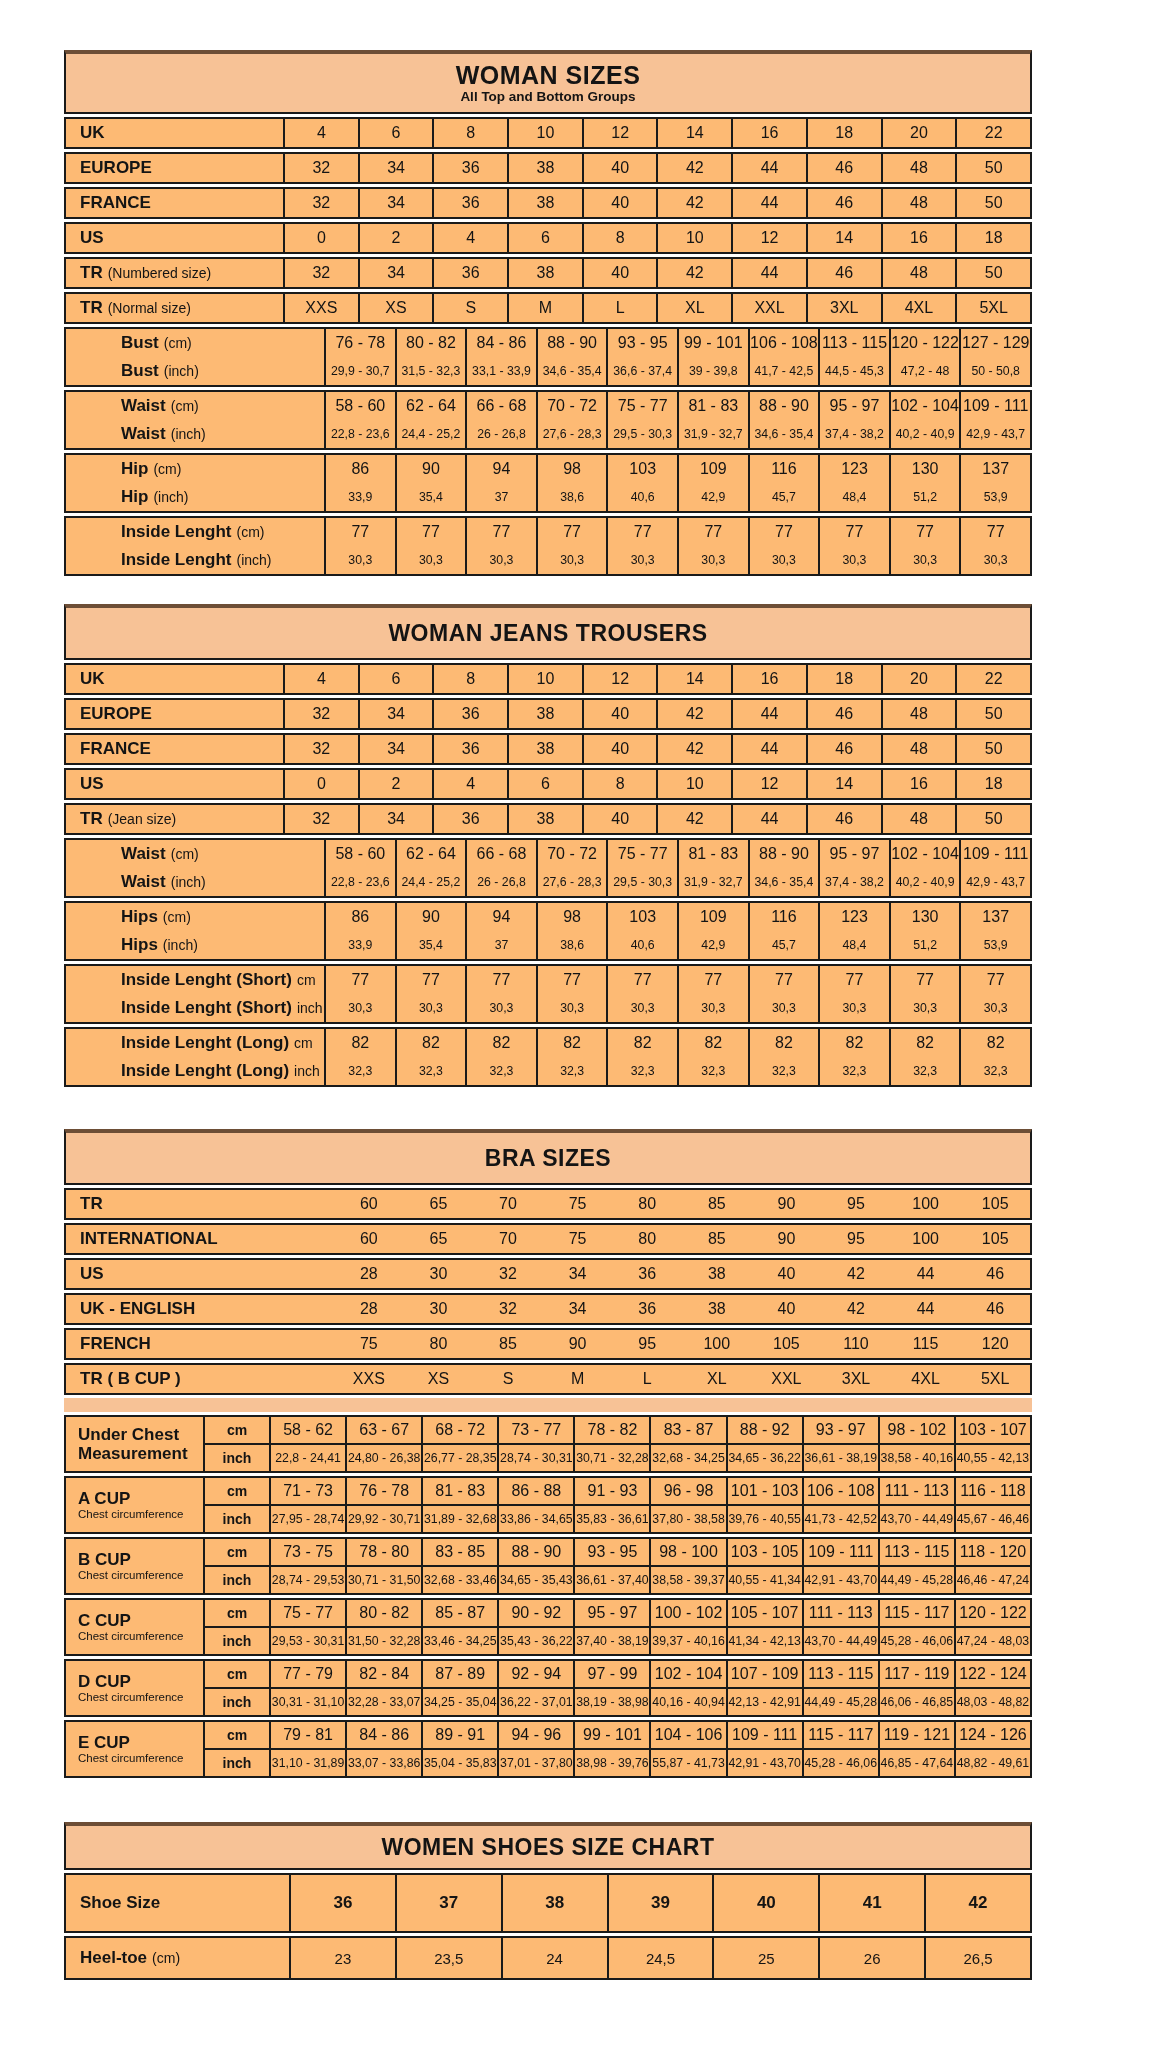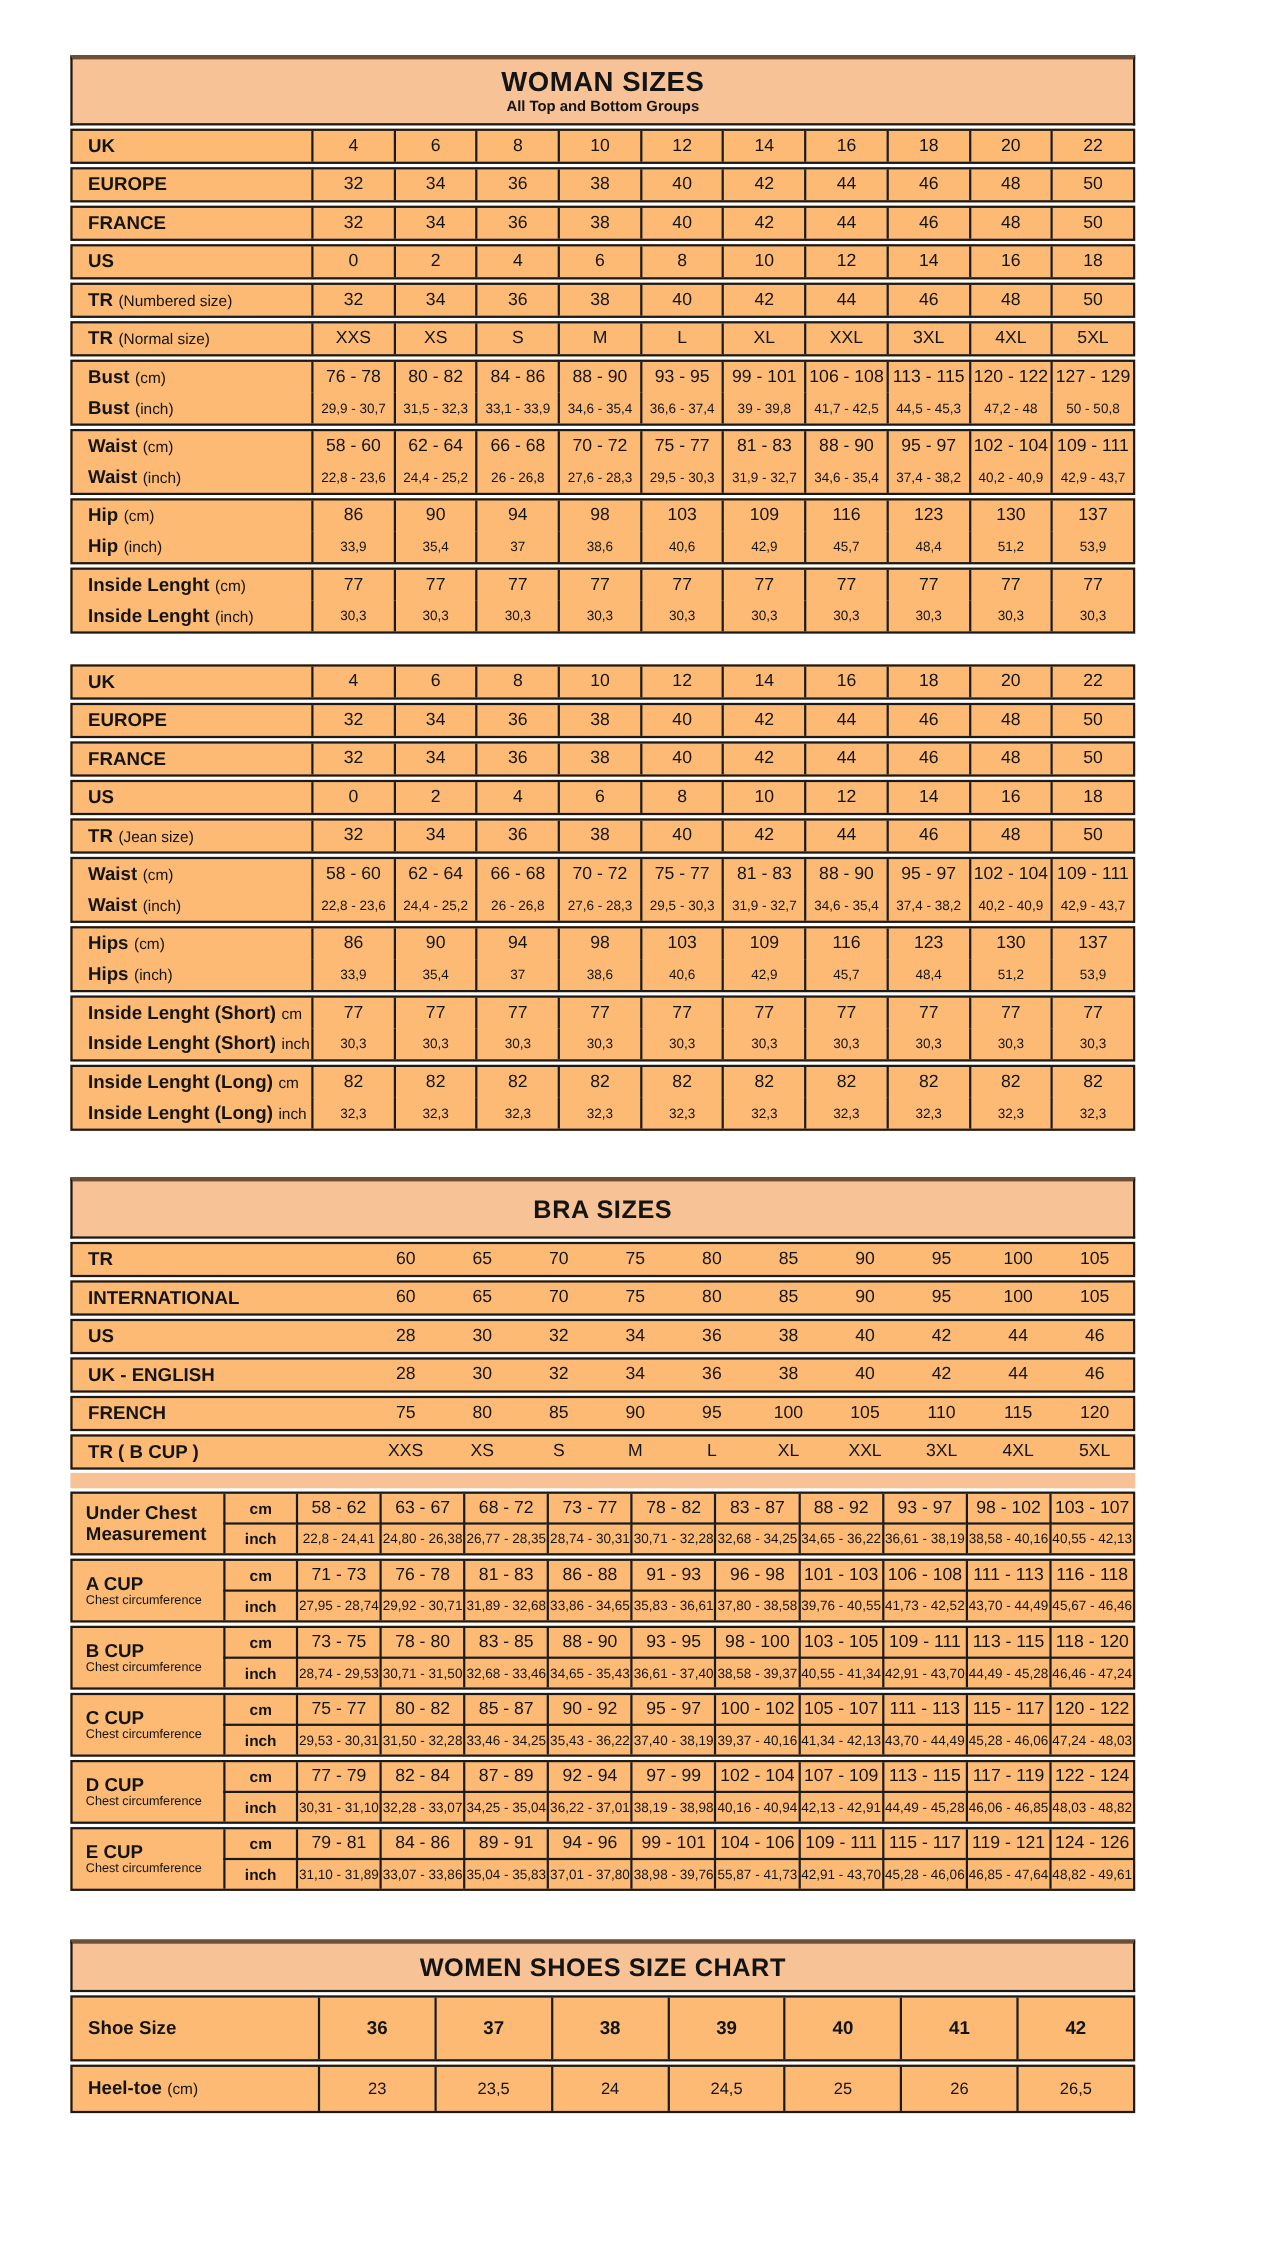--- a/index.html
+++ b/index.html
@@ -40,21 +40,21 @@
     background:#fdba74;
     margin-bottom:3px;
   }
   .rows-wrap > .box:last-child{margin-bottom:4px;}
   .grid{display:grid;}
   .grid-sizes{grid-template-columns:217px repeat(10,1fr);}
   .grid-bra{grid-template-columns:268px repeat(10,1fr);}
   .grid-cup{grid-template-columns:137px 66px repeat(10,1fr);grid-template-rows:28px 26px;}
   .grid-shoes{grid-template-columns:223px repeat(7,1fr);}
   .rows-1{grid-template-rows:28px;}
-  .rows-2{grid-template-rows:28px 28px;}
+  .rows-2{grid-template-rows:28px 28px;padding-left:41px;}
   .rows-shoe1{grid-template-rows:56px;}
   .rows-shoe2{grid-template-rows:40px;}
 
   .cell{display:flex;align-items:center;justify-content:center;overflow:hidden;white-space:nowrap;}
   .cell.label{justify-content:flex-start;padding-left:14px;}
   .lbl-main{font-weight:bold;font-size:17px;}
   .lbl-unit{font-weight:normal;font-size:14px;margin-left:5px;}
   .sep{border-left:2px solid var(--border);}
   .bline{border-bottom:2px solid var(--border);}
   .val{font-size:16px;}
@@ -288,20 +288,24 @@
         <div class="cell val small sep">30,3</div>
         <div class="cell val small sep">30,3</div>
         <div class="cell val small sep">30,3</div>
         <div class="cell val small sep">30,3</div>
         <div class="cell val small sep">30,3</div>
       </div>
     </div>
 </section>
 
 <section class="tbl tbl-jeans">
+  <header class="band band-plain">
+    <div class="band-title">WOMAN JEANS TROUSERS</div>
+
+  </header>
   <div class="rows-wrap">
       <div class="box grid grid-sizes rows-1">
         <div class="cell label">
           <span class="lbl-main">UK</span>
         </div>
         <div class="cell val sep">4</div>
         <div class="cell val sep">6</div>
         <div class="cell val sep">8</div>
         <div class="cell val sep">10</div>
         <div class="cell val sep">12</div>

